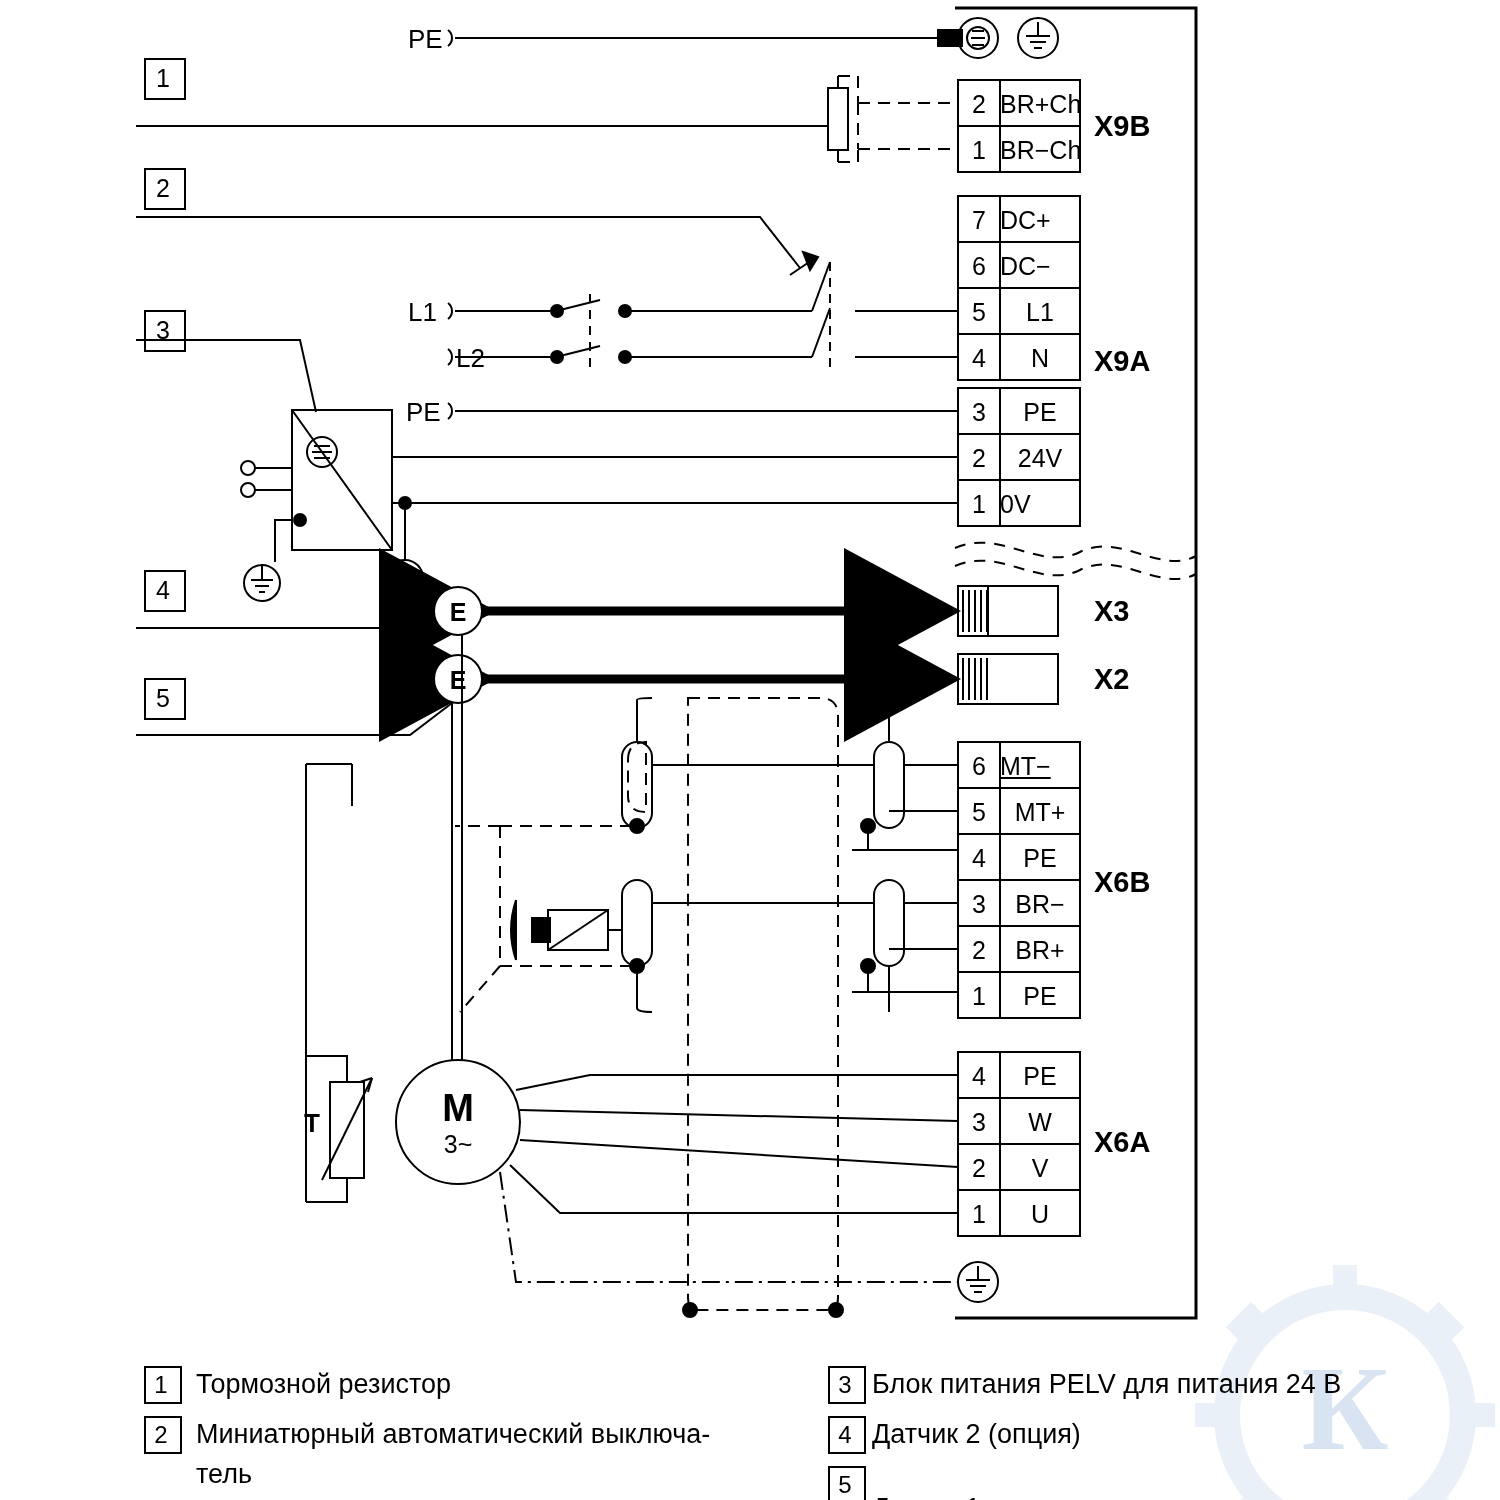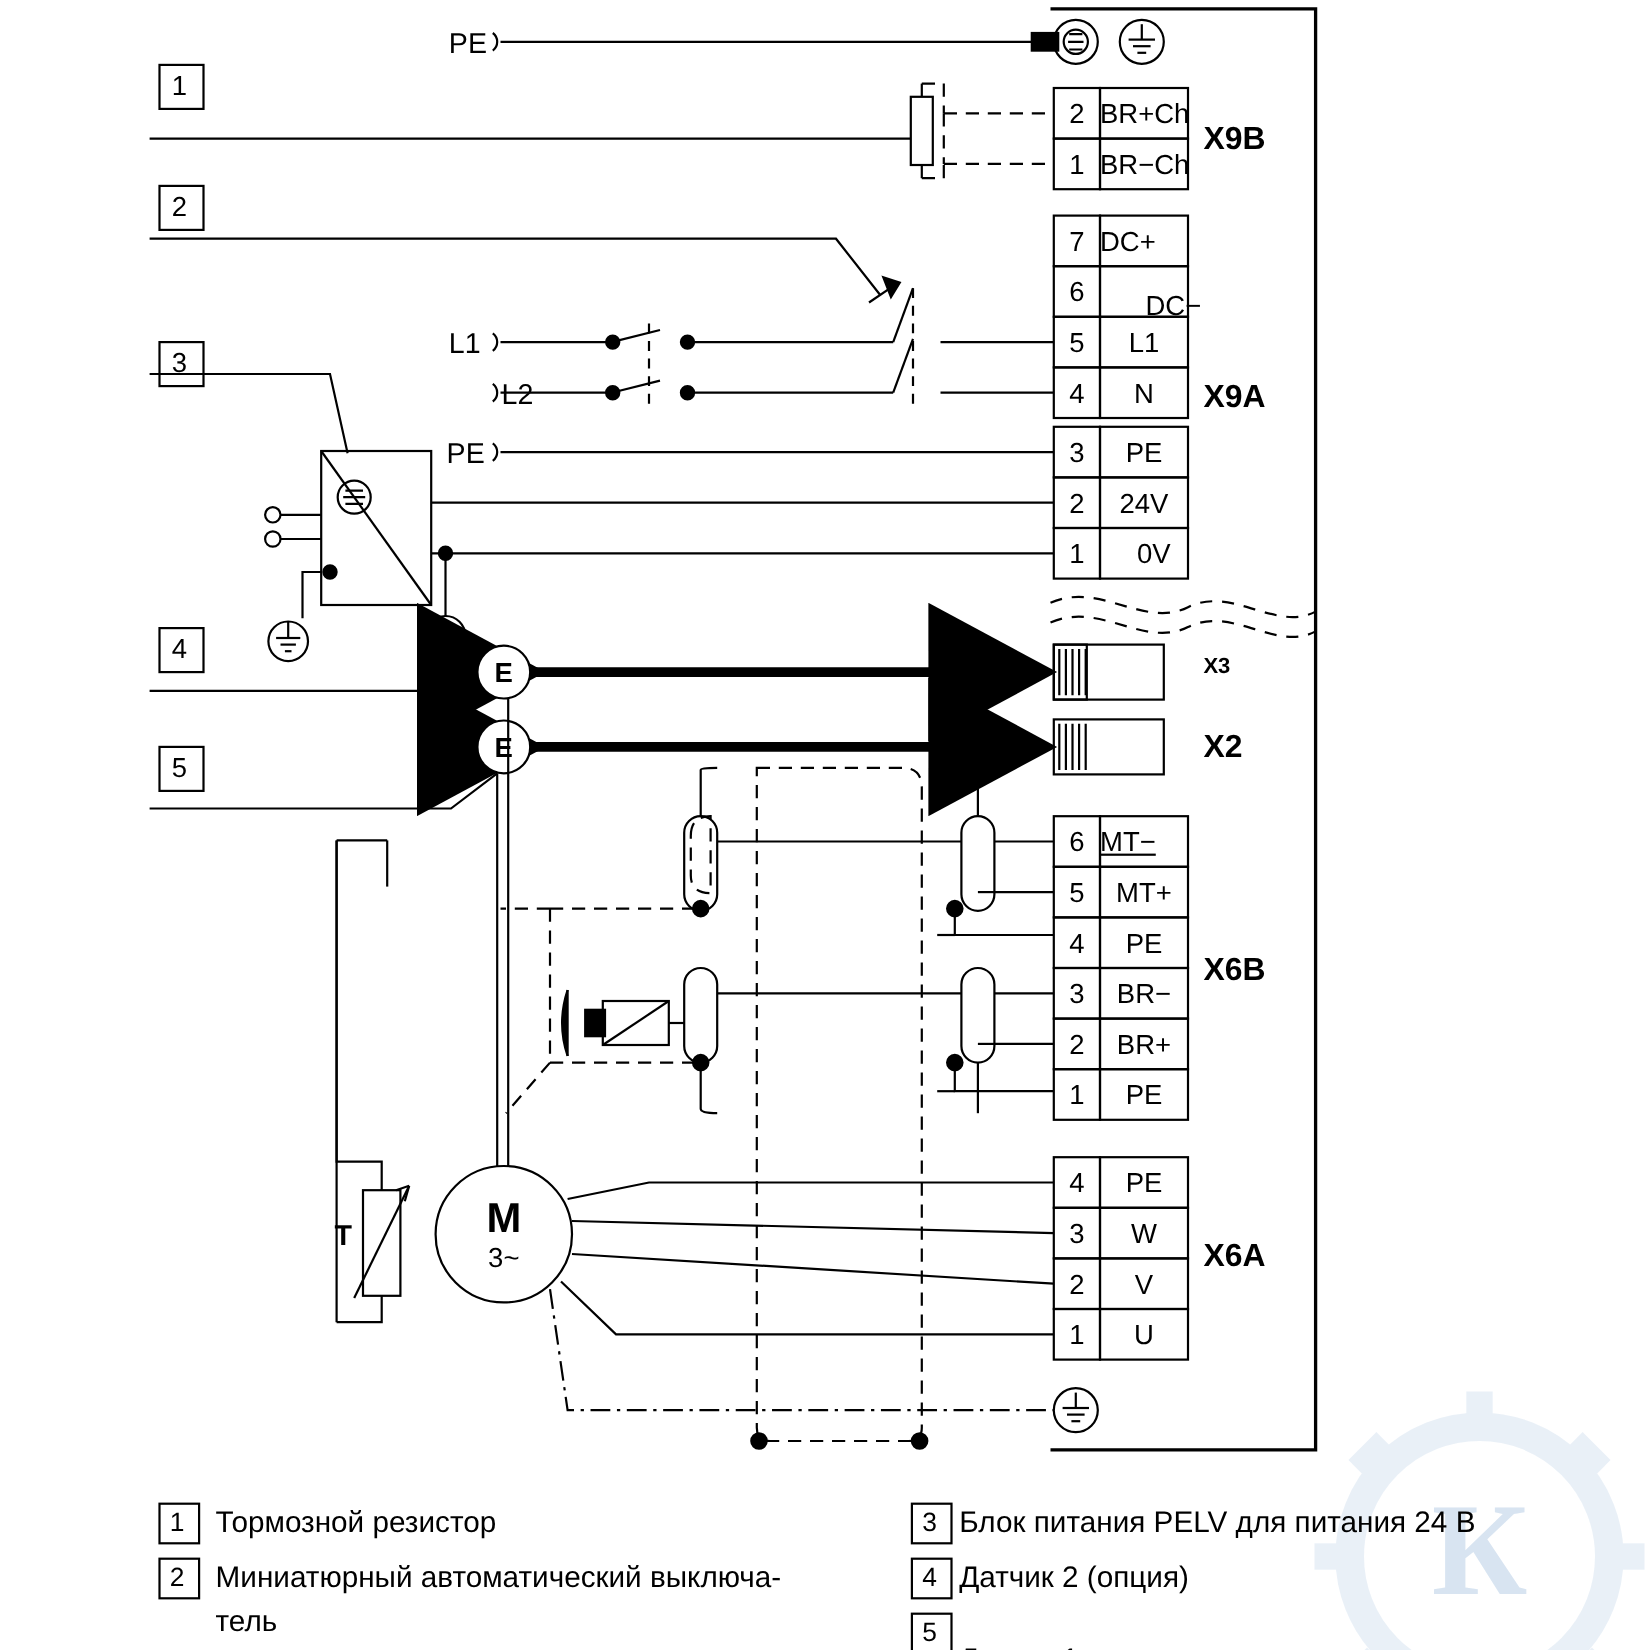--- a/index.html
+++ b/index.html
@@ -309,34 +309,34 @@
 
 <div class="lbl" style="left:958px;top:90px;width:42px;text-align:center;font-size:25px;">2</div>
 <div class="lbl" style="left:1000px;top:90px;width:80px;text-align:center;font-size:25px;">BR+Ch</div>
 <div class="lbl" style="left:958px;top:136px;width:42px;text-align:center;font-size:25px;">1</div>
 <div class="lbl" style="left:1000px;top:136px;width:80px;text-align:center;font-size:25px;">BR−Ch</div>
 <div class="lbl" style="left:1094px;top:110px;font-size:29px;font-weight:700;">X9B</div>
 
 <div class="lbl" style="left:958px;top:206px;width:42px;text-align:center;font-size:25px;">7</div>
 <div class="lbl" style="left:1000px;top:206px;width:80px;text-align:left;font-size:25px;">DC+</div>
 <div class="lbl" style="left:958px;top:252px;width:42px;text-align:center;font-size:25px;">6</div>
-<div class="lbl" style="left:1000px;top:264px;width:92px;text-align:right;font-size:25px;">DC−</div>
+<div class="lbl" style="left:1000px;top:252px;width:92px;text-align:left;font-size:25px;">DC−</div>
 <div class="lbl" style="left:958px;top:298px;width:42px;text-align:center;font-size:25px;">5</div>
 <div class="lbl" style="left:1000px;top:298px;width:80px;text-align:center;font-size:25px;">L1</div>
 <div class="lbl" style="left:958px;top:344px;width:42px;text-align:center;font-size:25px;">4</div>
 <div class="lbl" style="left:1000px;top:344px;width:80px;text-align:center;font-size:25px;">N</div>
 <div class="lbl" style="left:958px;top:398px;width:42px;text-align:center;font-size:25px;">3</div>
 <div class="lbl" style="left:1000px;top:398px;width:80px;text-align:center;font-size:25px;">PE</div>
 <div class="lbl" style="left:958px;top:444px;width:42px;text-align:center;font-size:25px;">2</div>
 <div class="lbl" style="left:1000px;top:444px;width:80px;text-align:center;font-size:25px;">24V</div>
 <div class="lbl" style="left:958px;top:490px;width:42px;text-align:center;font-size:25px;">1</div>
-<div class="lbl" style="left:1000px;top:490px;width:98px;text-align:center;font-size:25px;">0V</div>
+<div class="lbl" style="left:1000px;top:490px;width:98px;font-size:25px;">0V</div>
 <div class="lbl" style="left:1094px;top:345px;font-size:29px;font-weight:700;">X9A</div>
 
-<div class="lbl" style="left:1094px;top:595px;font-size:20px;font-weight:700;text-align:center;">X3</div>
+<div class="lbl" style="left:1094px;top:595px;font-size:29px;font-weight:700;text-align:center;">X3</div>
 <div class="lbl" style="left:1094px;top:663px;font-size:29px;font-weight:700;">X2</div>
 
 <div class="lbl" style="left:958px;top:752px;width:42px;text-align:center;font-size:25px;">6</div>
 <div class="lbl" style="left:1000px;top:752px;width:92px;text-align:left;font-size:25px;text-decoration:underline;">MT−</div>
 <div class="lbl" style="left:958px;top:798px;width:42px;text-align:center;font-size:25px;">5</div>
 <div class="lbl" style="left:1000px;top:798px;width:80px;text-align:center;font-size:25px;">MT+</div>
 <div class="lbl" style="left:958px;top:844px;width:42px;text-align:center;font-size:25px;">4</div>
 <div class="lbl" style="left:1000px;top:844px;width:80px;text-align:center;font-size:25px;">PE</div>
 <div class="lbl" style="left:958px;top:890px;width:42px;text-align:center;font-size:25px;">3</div>
 <div class="lbl" style="left:1000px;top:890px;width:80px;text-align:center;font-size:25px;">BR−</div>

